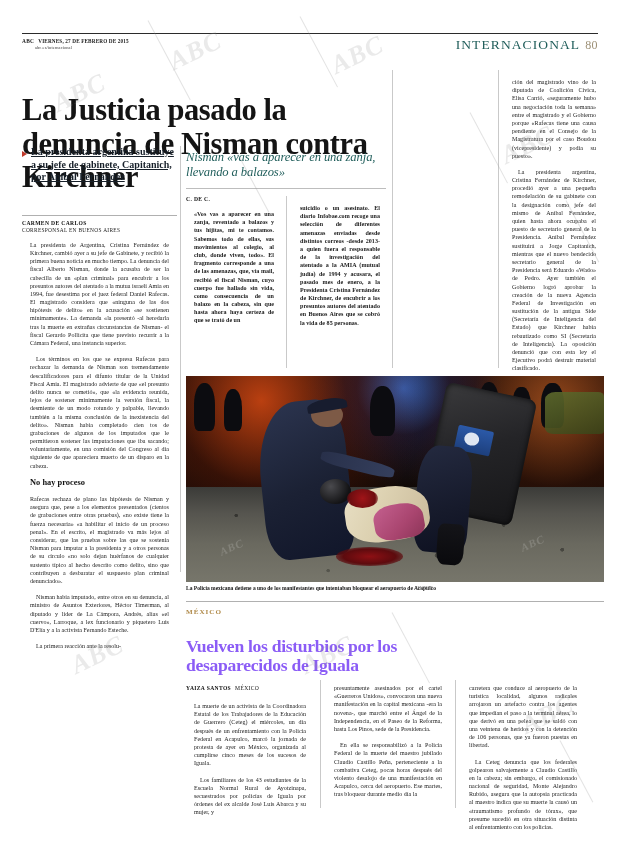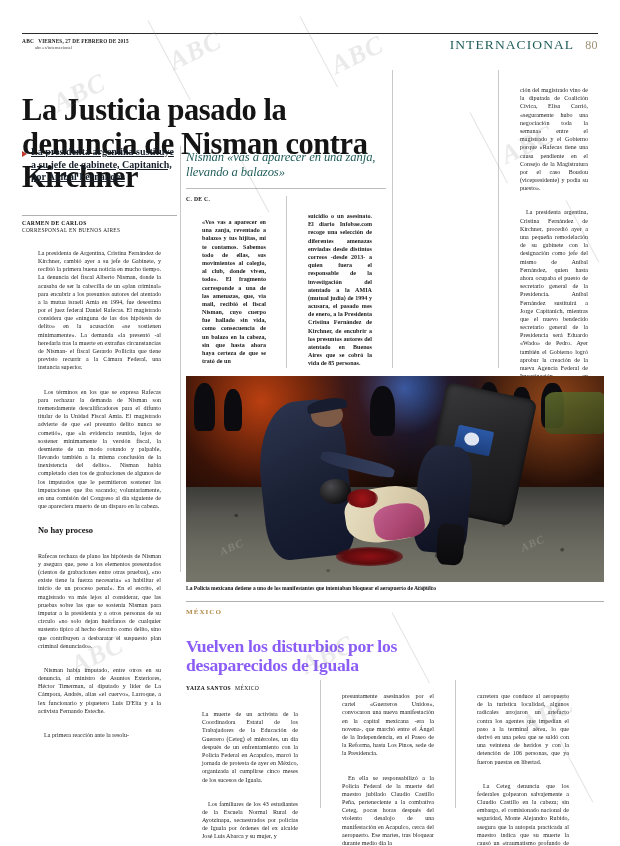--- a/index.html
+++ b/index.html
@@ -18,21 +18,21 @@
   .masthead {
     position: absolute; left: 22px; top: 33px; right: 22px; height: 26px;
     border-top: 1.6px solid #2b2b2b;
     display: flex; align-items: flex-start; justify-content: space-between;
   }
   .mast-left { padding-top: 4px; display: flex; flex-direction: column; }
   .mast-line1 { font-size: 5.1px; letter-spacing: .2px; white-space: nowrap; }
   .mast-abc { font-weight: bold; font-size: 5.4px; letter-spacing: .3px; }
   .mast-date { font-weight: bold; font-size: 5.2px; letter-spacing: .15px; margin-left: 4px; }
   .mast-url { font-size: 4.4px; color: #3a3a3a; margin-top: 1.2px; margin-left: 13px; letter-spacing: .1px; }
-  .mast-right { padding-top: 3px; display: flex; align-items: flex-end; gap: 11px; }
+  .mast-right { padding-top: 3px; display: flex; align-items: flex-end; gap: 5px; }
   .section-name { font-size: 13.5px; letter-spacing: 1.1px; color: #1f5d5a; }
   .page-num { font-size: 12px; color: #9d9076; letter-spacing: .4px; }
 
   
   .headline {
     position: absolute; left: 22px; top: 74px; width: 352px;
     font-size: 30.5px; font-weight: bold; line-height: 1.085;
     letter-spacing: -0.45px; color: #141414;
   }
 
@@ -67,21 +67,21 @@
   
   .byline { font-size: 5.6px; font-weight: bold; letter-spacing: .35px; text-transform: uppercase; color: #111; }
   .byline-sub { font-size: 5.4px; letter-spacing: .3px; text-transform: uppercase; color: #222; margin-top: .8px; }
 
   
   .col { position: absolute; }
   .body-text {
     font-size: 6.05px; line-height: 1.355; text-align: justify;
     color: #1b1b1b; hyphens: auto; letter-spacing: .02px;
   }
-  .body-text p { margin: 16px; text-indent: 6px; }
+  .body-text p { margin: 8px; text-indent: 6px; }
   .body-text p.first { text-indent: 0; }
   .lead-bold { font-weight: bold; }
   .subsec {
     font-size: 8.4px; font-weight: bold; color: #111;
     margin: 3.5px 0 1.5px 0; line-height: 1.1; text-indent: 0 !important;
   }
 
   
   .photo-wrap { position: absolute; left: 186px; top: 376px; width: 418px; height: 206px; overflow: hidden; background: #120a08; }
   .photo { position: absolute; inset: 0; }

